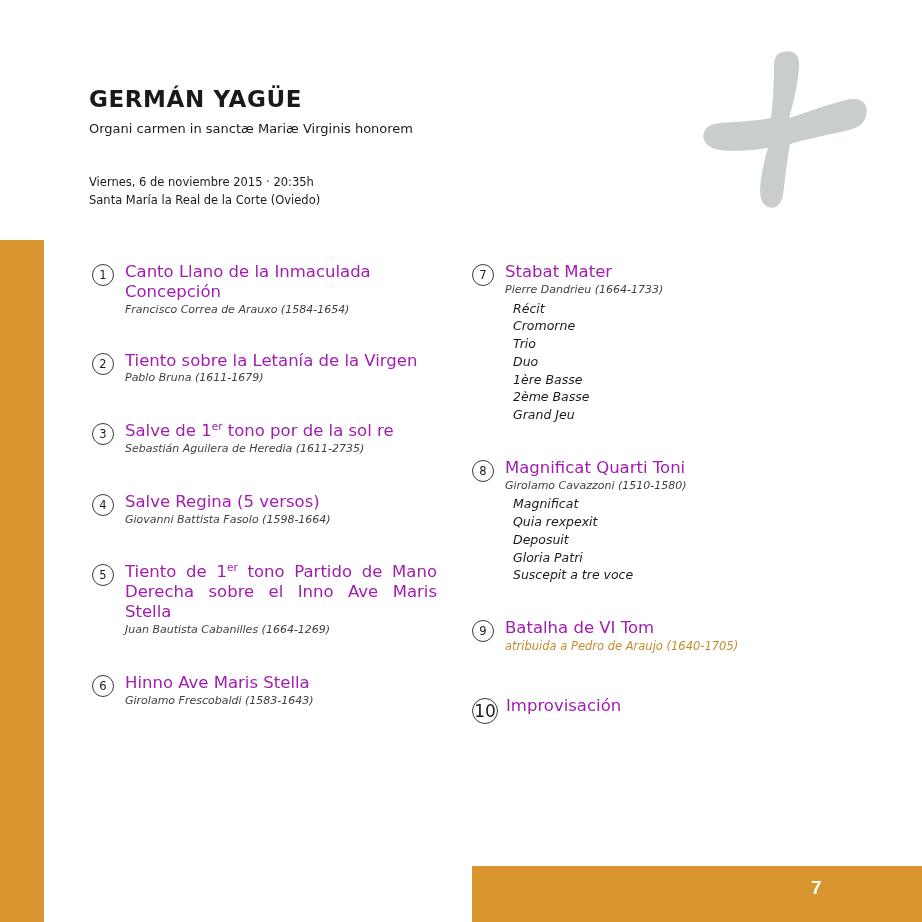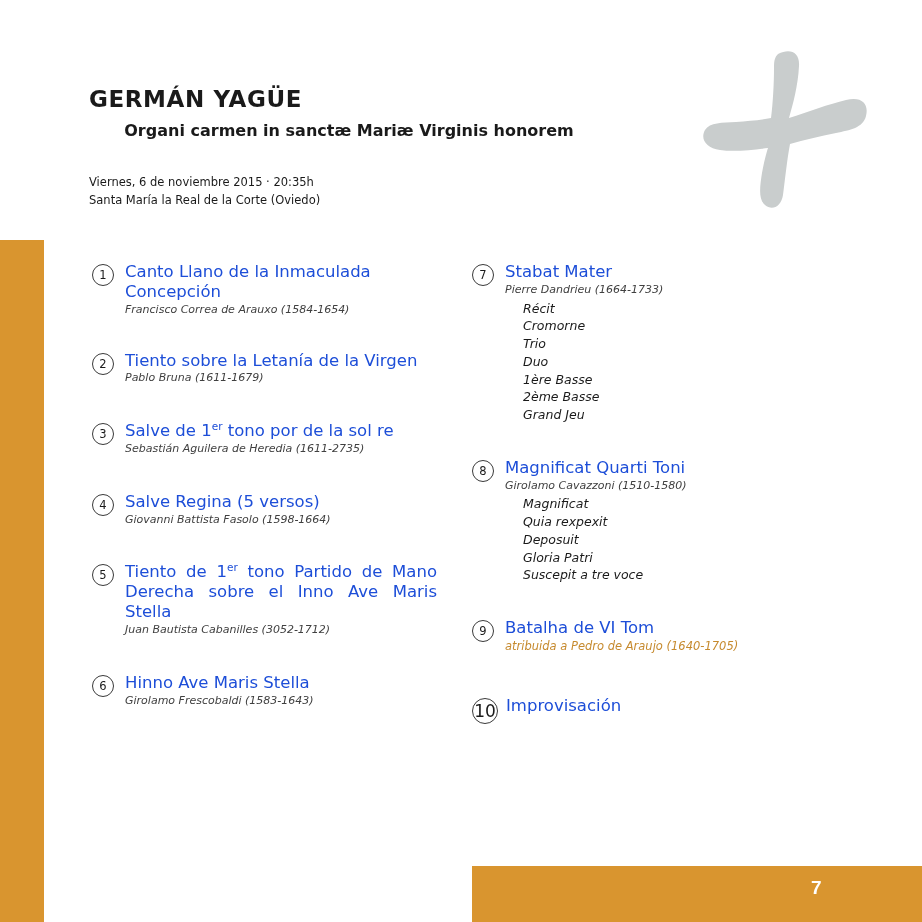--- a/index.html
+++ b/index.html
@@ -66,26 +66,25 @@
   }
   .artist-name {
     font-size: 23px;
     font-weight: bold;
     letter-spacing: 0.6px;
     color: #1a1a1a;
     margin: 0 0 9px 0;
     font-family: "DejaVu Sans", sans-serif;
   }
   .program-subtitle {
-    font-size: 16px;
-    font-weight: bold;
+    font-size: 13px;
+    font-weight: normal;
     color: #1a1a1a;
     margin: 0;
     font-family: "DejaVu Sans", sans-serif;
-    text-align: center;
   }
   .venue-block {
     position: absolute;
     left: 89px;
     top: 174px;
     width: 430px;
     font-size: 11.5px;
     line-height: 1.55;
     color: #1a1a1a;
     font-family: "DejaVu Sans", sans-serif;
@@ -129,21 +128,21 @@
     width: 26px;
     height: 26px;
     font-size: 17px;
   }
   .item-body {
     margin-left: 11px;
     flex: 1 1 auto;
   }
   .title {
     font-size: 16.5px;
-    color: #1d4ed8;
+    color: #a21caf;
     line-height: 1.21;
     font-family: "DejaVu Sans", sans-serif;
   }
   .title.justify {
     text-align: justify;
     text-align-last: left;
   }
   .title sup {
     font-size: 10.5px;
     vertical-align: super;
@@ -159,21 +158,21 @@
   }
   .composer-note {
     font-size: 11.5px;
     color: #c68a2e;
     font-style: italic;
     line-height: 1.3;
     margin-top: 1px;
     font-family: "DejaVu Sans", sans-serif;
   }
   .movements {
-    margin: 3px 0 0 18px;
+    margin: 3px 0 0 8px;
     padding: 0;
     list-style: none;
   }
   .movements li {
     font-size: 12.5px;
     font-style: italic;
     color: #1a1a1a;
     line-height: 1.42;
     font-family: "DejaVu Sans", sans-serif;
   }
@@ -234,21 +233,21 @@
       <div class="item-body">
         <div class="title">Salve Regina (5 versos)</div>
         <div class="composer">Giovanni Battista Fasolo (1598-1664)</div>
       </div>
     </div>
 
     <div class="item" style="margin-bottom:36px;">
       <div class="num-circle">5</div>
       <div class="item-body">
         <div class="title justify"><span>Tiento de 1</span><sup>er</sup><span> tono Partido de Mano Derecha sobre el Inno Ave Maris Stella</span></div>
-        <div class="composer">Juan Bautista Cabanilles (3052-1712)</div>
+        <div class="composer">Juan Bautista Cabanilles (1664-1269)</div>
       </div>
     </div>
 
     <div class="item">
       <div class="num-circle">6</div>
       <div class="item-body">
         <div class="title">Hinno Ave Maris Stella</div>
         <div class="composer">Girolamo Frescobaldi (1583-1643)</div>
       </div>
     </div>

